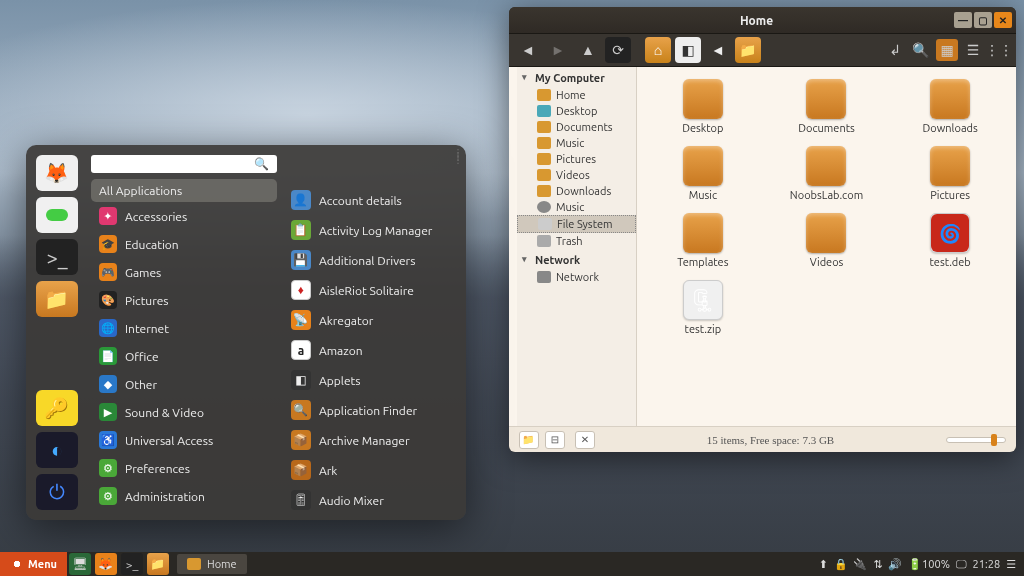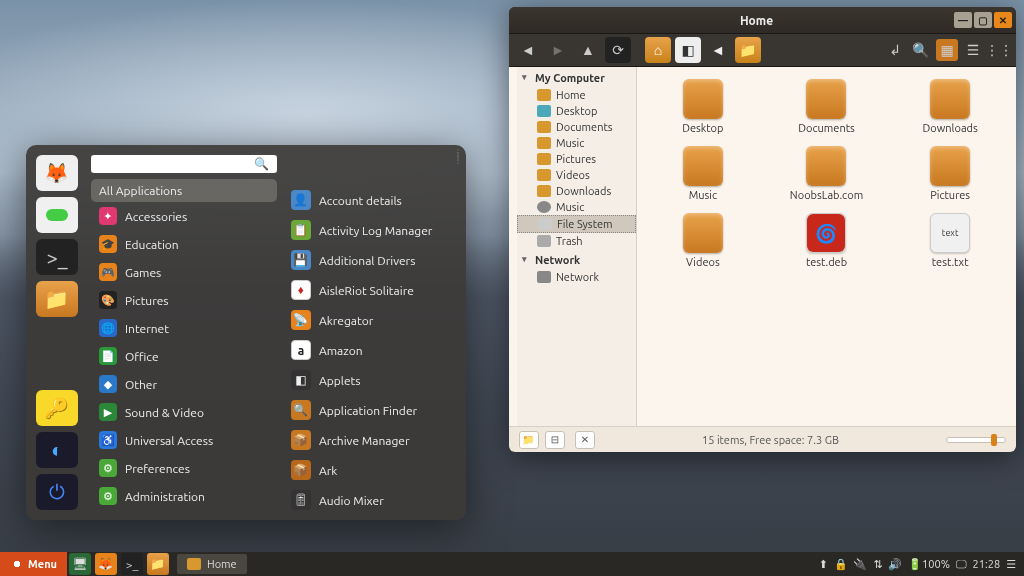--- a/index.html
+++ b/index.html
@@ -44,21 +44,21 @@
 .fm-sbitem.sel { background: #d0c8bc; border: 1px dotted #888; }
 .fm-sbicon { width: 14px; height: 12px; border-radius: 2px; flex-shrink: 0; }
 .fm-content { flex: 1; padding: 8px; display: grid; grid-template-columns: repeat(3, 1fr); gap: 4px 8px; align-content: start; overflow-y: auto; }
 .fm-item { display: flex; flex-direction: column; align-items: center; font-size: 11px; color: #333; padding: 4px; }
 .fm-icon { width: 40px; height: 40px; margin-bottom: 3px; border-radius: 6px; display: flex; align-items: center; justify-content: center; font-size: 18px; color: #fff; }
 .fm-folder { background: linear-gradient(#e8a24a, #c87820); box-shadow: inset 0 2px 4px rgba(255,255,255,0.3), 0 1px 2px rgba(0,0,0,0.3); }
 .fm-file { background: #f0f0f0; border: 1px solid #ccc; box-shadow: 0 1px 2px rgba(0,0,0,0.2); }
 .fm-status { height: 26px; background: #f0e8dc; border-top: 1px solid #d8d0c4; display: flex; align-items: center; font-size: 11px; color: #555; padding: 0 10px; gap: 10px; }
 .fm-status-btns { display: flex; gap: 6px; }
 .fm-status-btn { width: 20px; height: 18px; background: #fff; border: 1px solid #c8c0b4; border-radius: 3px; display: flex; align-items: center; justify-content: center; font-size: 10px; }
-.fm-status-text { flex: 1; text-align: center; }
+.fm-status-text { flex: 1; text-align: center; font-family: Liberation Serif, serif; }
 .fm-zoom { width: 60px; height: 6px; background: #fff; border: 1px solid #c8c0b4; border-radius: 3px; position: relative; }
 .fm-zoom::after { content: ""; position: absolute; right: 8px; top: -4px; width: 6px; height: 12px; background: #d8821a; border-radius: 2px; }
 
 
 .menu-popup { position: absolute; left: 26px; top: 145px; width: 440px; height: 375px; background: rgba(60, 58, 55, 0.92); border-radius: 10px; box-shadow: 0 8px 40px rgba(0,0,0,0.5); display: flex; z-index: 50; padding: 10px 12px 10px 10px; gap: 8px; color: #eee; font-size: 12px; }
 .menu-favs { width: 50px; display: flex; flex-direction: column; gap: 6px; }
 .menu-favbtn { width: 42px; height: 36px; border-radius: 6px; display: flex; align-items: center; justify-content: center; font-size: 20px; }
 .menu-cats { flex: 1; display: flex; flex-direction: column; }
 .menu-search { height: 24px; background: #fff; border-radius: 3px; margin-bottom: 6px; display: flex; align-items: center; padding: 0 8px; }
 .menu-search input { flex: 1; border: none; outline: none; font-size: 12px; background: transparent; color: #333; }
@@ -294,33 +294,37 @@
         <div class="fm-item">
           <div class="fm-icon fm-folder"></div>
           <span>NoobsLab.com</span>
         </div>
         <div class="fm-item">
           <div class="fm-icon fm-folder"></div>
           <span>Pictures</span>
         </div>
         <div class="fm-item">
           <div class="fm-icon fm-folder"></div>
+          <span>Templates</span>
+        </div>
+        <div class="fm-item">
+          <div class="fm-icon fm-folder"></div>
           <span>Videos</span>
         </div>
         <div class="fm-item">
           <div class="fm-icon fm-file">
             <div style="width:100%;height:100%;background:#c8281a;border-radius:6px;display:flex;align-items:center;justify-content:center">🌀</div>
           </div>
           <span>test.deb</span>
         </div>
         <div class="fm-item">
           <div class="fm-icon fm-file">
-            <div style="color:#333;font-size:9px">text</div>
+            <div style="font-size:22px">🗜</div>
           </div>
-          <span>test.txt</span>
+          <span>test.zip</span>
         </div>
       </div>
   </div>
   <div class="fm-status">
     <div class="fm-status-btns">
       <div class="fm-status-btn">📁</div>
       <div class="fm-status-btn">⊟</div>
     </div>
     <div class="fm-status-btn">✕</div>
     <div class="fm-status-text">15 items, Free space: 7.3 GB</div>

